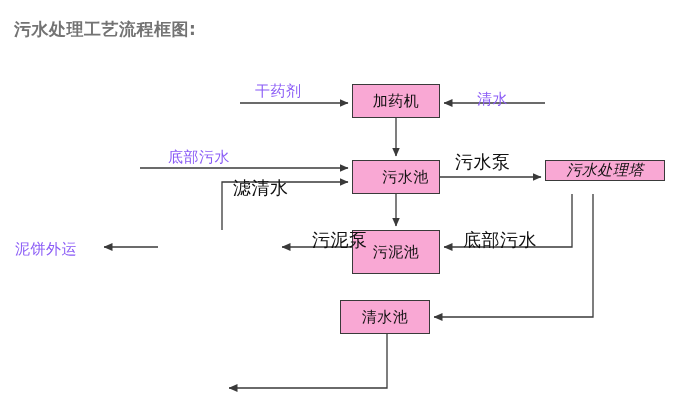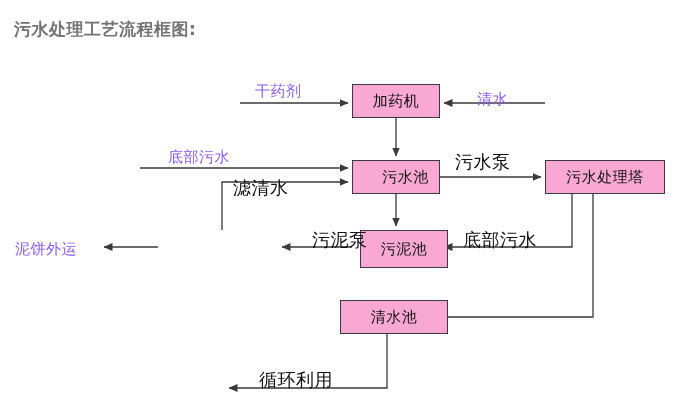--- a/index.html
+++ b/index.html
@@ -109,44 +109,43 @@
   </svg>
 
   <div class="node" style="left:352px; top:84px; width:88px; height:34px;">
     <span>加药机</span>
   </div>
 
   <div class="node" style="left:352px; top:160px; width:88px; height:34px;padding-left:19px;">
     <span>污水池</span>
   </div>
 
-  <div class="node" style="left:545px; top:160px; width:120px; height:34px;">
+  <div class="node" style="left:545px; top:160px; width:120px; height:21px;font-style:italic;">
     <span>污水处理塔</span>
   </div>
 
 
-  <div class="node" style="left:360px; top:230px; width:88px; height:38px;">
+  <div class="node" style="left:352px; top:230px; width:88px; height:44px;">
     <span>污泥池</span>
   </div>
 
-  <div class="node" style="left:340px; top:300px; width:108px; height:34px;">
+  <div class="node" style="left:340px; top:300px; width:90px; height:34px;">
     <span>清水池</span>
   </div>
 
   <div class="term-label" style="left:255px; top:82px;">干药剂</div>
 
   <div class="term-label" style="left:477px; top:90px;">清水</div>
 
   <div class="term-label" style="left:168px; top:148px;">底部污水</div>
 
   <div class="term-label" style="left:15px; top:228px;margin-top:12px;">泥饼外运</div>
 
   <div class="edge-label" style="left:233px; top:176px;">滤清水</div>
 
   <div class="edge-label" style="left:455px; top:150px;">污水泵</div>
 
   <div class="edge-label" style="left:290px; top:228px;margin-left:22px;">污泥泵</div>
 
   <div class="edge-label" style="left:463px; top:228px;">底部污水</div>
 
-  <div class="edge-label" style="left:259px; top:368px;">循环利用</div>
 
 </div>
 
 </body></html>

